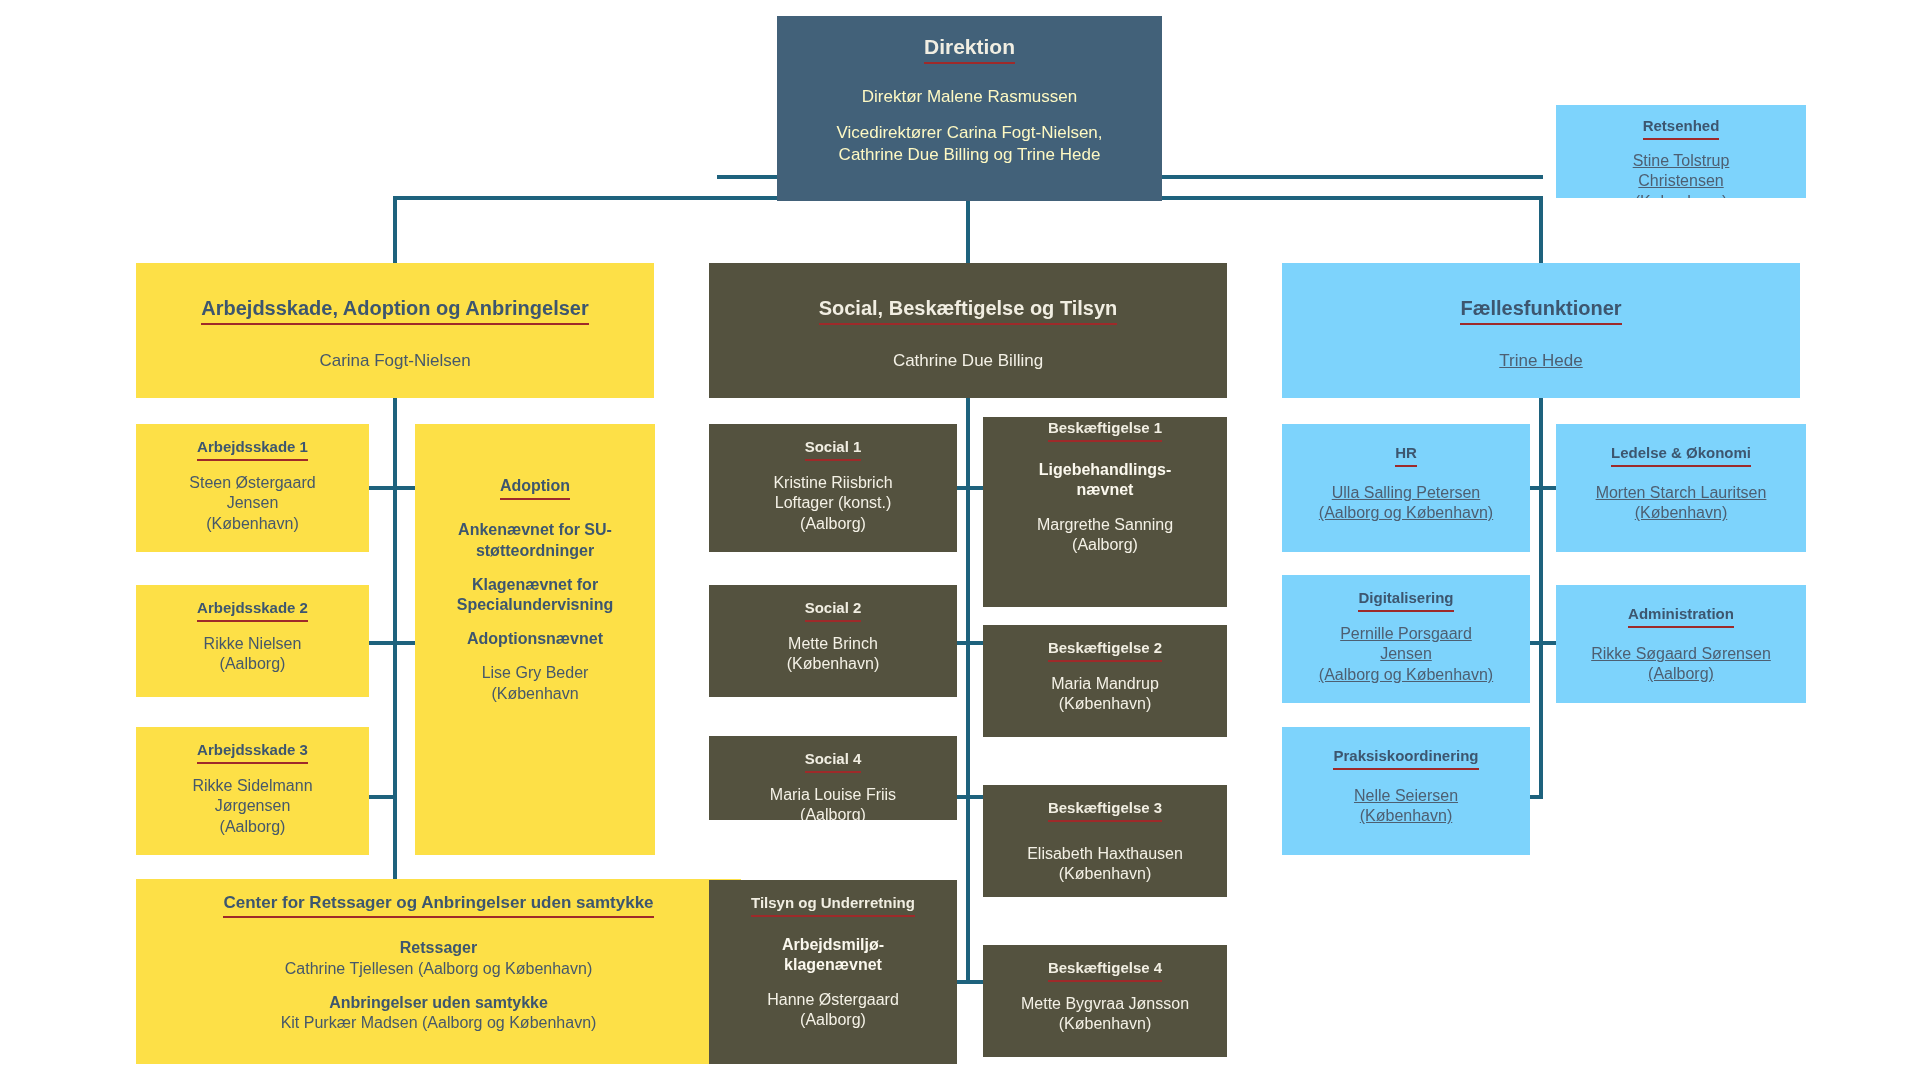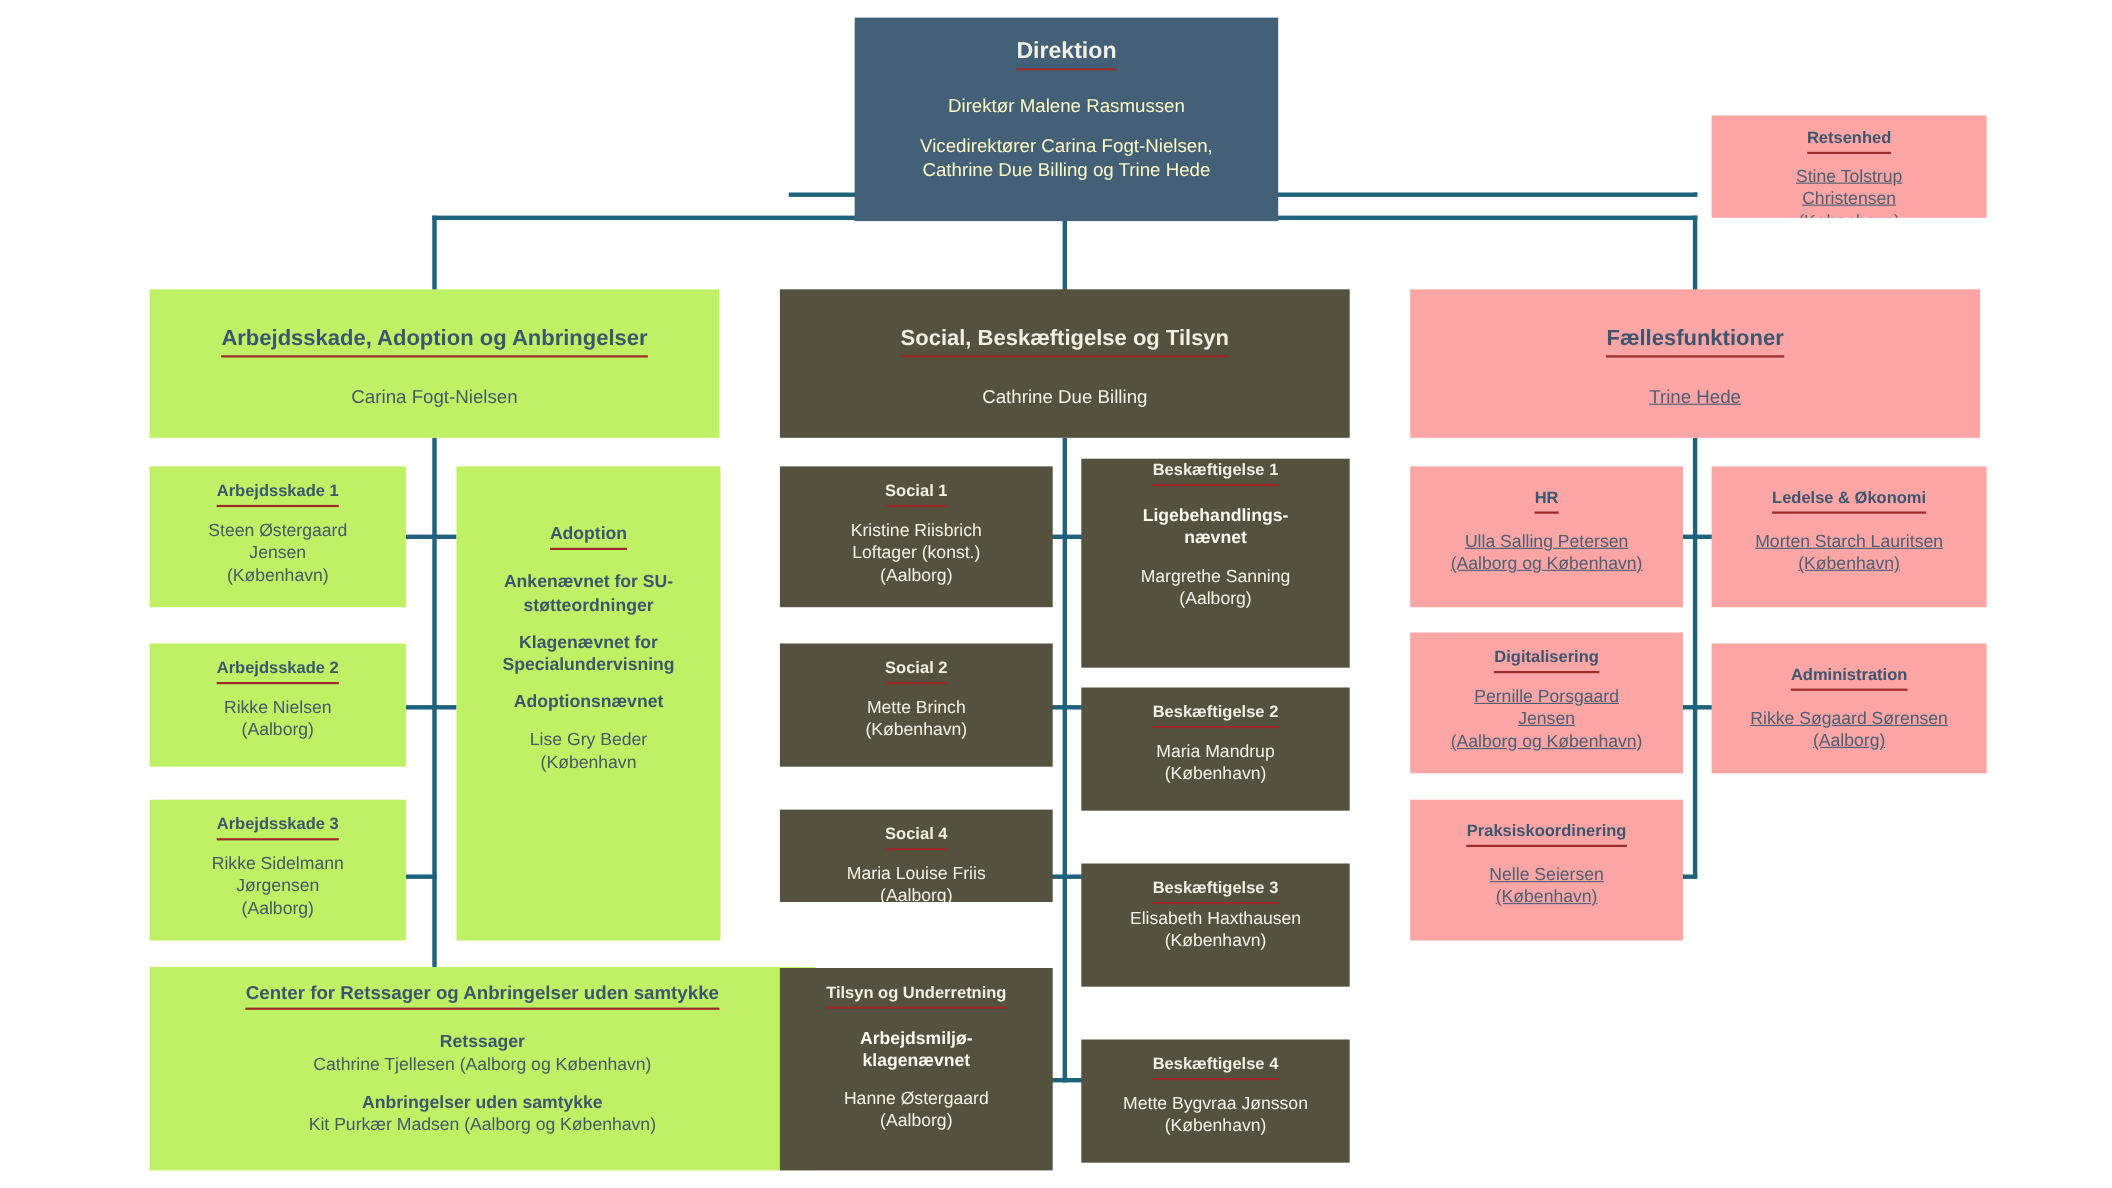--- a/index.html
+++ b/index.html
@@ -23,31 +23,31 @@
   .title-wrap { text-align: center; width: 100%; }
   .box .body { text-align: center; line-height: 1.28; }
   .box .body .strong { font-weight: bold; display: block; }
   .spacer { height: 0.85em; }
 
   
   .pal-blue  { background: #426179; }
   .pal-blue .title { color: #f1eee2; }
   .pal-blue .body  { color: #fef9c3; }
 
-  .pal-sage  { background: #bef264; }
+  .pal-sage  { background: #fde047; }
   .pal-sage .title { color: #3d566f; }
   .pal-sage .body  { color: #46586a; }
   .pal-sage .body .strong { color: #3d566f; }
 
   .pal-olive { background: #54523f; }
   .pal-olive .title { color: #f1eee2; }
   .pal-olive .body  { color: #f4f1e6; }
   .pal-olive .body .strong { color: #fbf8ee; }
 
-  .pal-pink  { background: #fca5a5; }
+  .pal-pink  { background: #7dd3fc; }
   .pal-pink .title { color: #3d566f; }
   .pal-pink .body  { color: #4d5f72; text-decoration: underline; }
 
   
   .ln { position: absolute; background: #1e627d; }
 </style>
 </head>
 <body>
 
 <div id="chart">
@@ -230,21 +230,21 @@
   <div class="box pal-olive" style="left:983px; top:625px; width:244px; height:112px; padding:14px 8px 0;">
     <div class="title-wrap"><span class="title" style="font-size:15px;">Beskæftigelse 2</span></div>
     <div class="body" style="font-size:16px; margin-top:12px;">
       <span>Maria Mandrup</span><br>
       <span>(København)</span>
     </div>
   </div>
 
   <div class="box pal-olive" style="left:983px; top:785px; width:244px; height:112px; padding:14px 8px 0;">
     <div class="title-wrap"><span class="title" style="font-size:15px;">Beskæftigelse 3</span></div>
-    <div class="body" style="font-size:16px; margin-top:4px;">
+    <div class="body" style="font-size:16px; margin-top:22px;">
       <span>Elisabeth Haxthausen</span><br>
       <span>(København)</span>
     </div>
   </div>
 
   <div class="box pal-olive" style="left:983px; top:945px; width:244px; height:112px; padding:14px 8px 0;">
     <div class="title-wrap"><span class="title" style="font-size:15px;">Beskæftigelse 4</span></div>
     <div class="body" style="font-size:16px; margin-top:12px;">
       <span>Mette Bygvraa Jønsson</span><br>
       <span>(København)</span>

